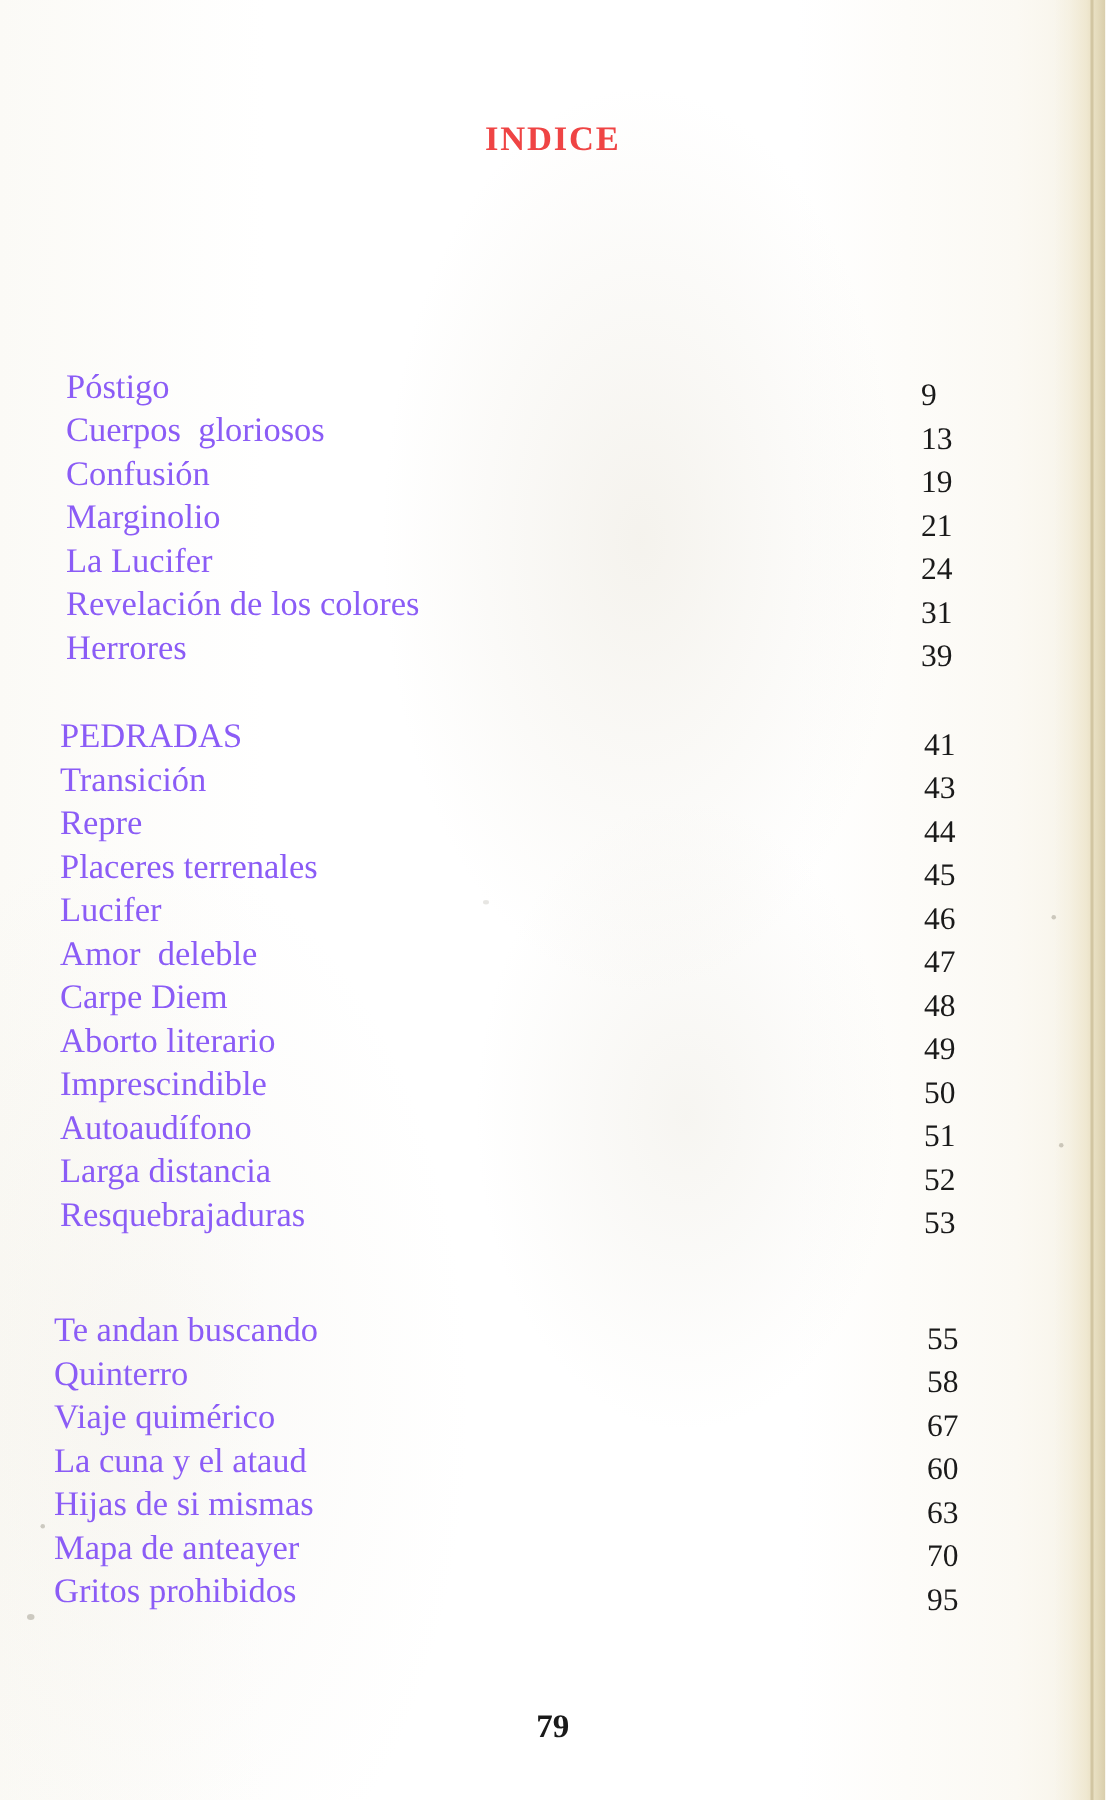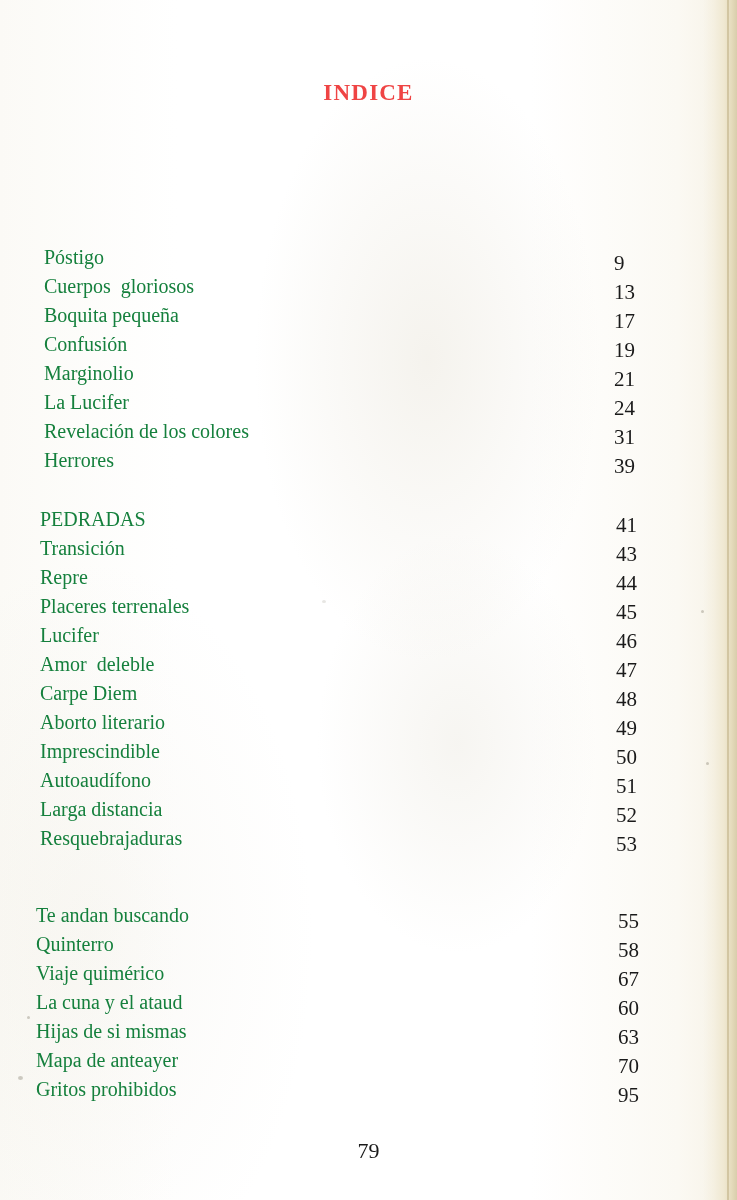--- a/index.html
+++ b/index.html
@@ -90,24 +90,24 @@
 
   .toc-row {
     position: relative;
     height: 29px;
   }
 
   .toc-title {
     position: absolute;
     left: 44px;
     top: 0;
-    font-size: 20px;
+    font-size: 23px;
     line-height: 29px;
     white-space: pre;
-    color: #15803d;
+    color: #8b5cf6;
   }
 
   .toc-page {
     position: absolute;
     left: 614px;
     top: 6px;
     font-size: 21px;
     line-height: 29px;
     color: #1a1a1a;
   }
@@ -119,20 +119,21 @@
   .toc-block--b3 .toc-page  { left: 618px; }
 
   .folio {
     position: absolute;
     top: 1138px;
     left: 0;
     width: 100%;
     text-align: center;
     font-size: 22px;
     color: #1a1a1a;
+    font-weight: bold;
   }
 
   
   .speck {
     position: absolute;
     background: rgba(120,114,96,0.35);
     border-radius: 50%;
     pointer-events: none;
   }
 </style>
@@ -159,24 +160,20 @@
         <div class="toc-block toc-block--b1">
           <div class="toc-row">
             <span class="toc-title">Póstigo</span>
             <span class="toc-page">9</span>
           </div>
           <div class="toc-row">
             <span class="toc-title">Cuerpos  gloriosos</span>
             <span class="toc-page">13</span>
           </div>
           <div class="toc-row">
-            <span class="toc-title">Boquita pequeña</span>
-            <span class="toc-page">17</span>
-          </div>
-          <div class="toc-row">
             <span class="toc-title">Confusión</span>
             <span class="toc-page">19</span>
           </div>
           <div class="toc-row">
             <span class="toc-title">Marginolio</span>
             <span class="toc-page">21</span>
           </div>
           <div class="toc-row">
             <span class="toc-title">La Lucifer</span>
             <span class="toc-page">24</span>

